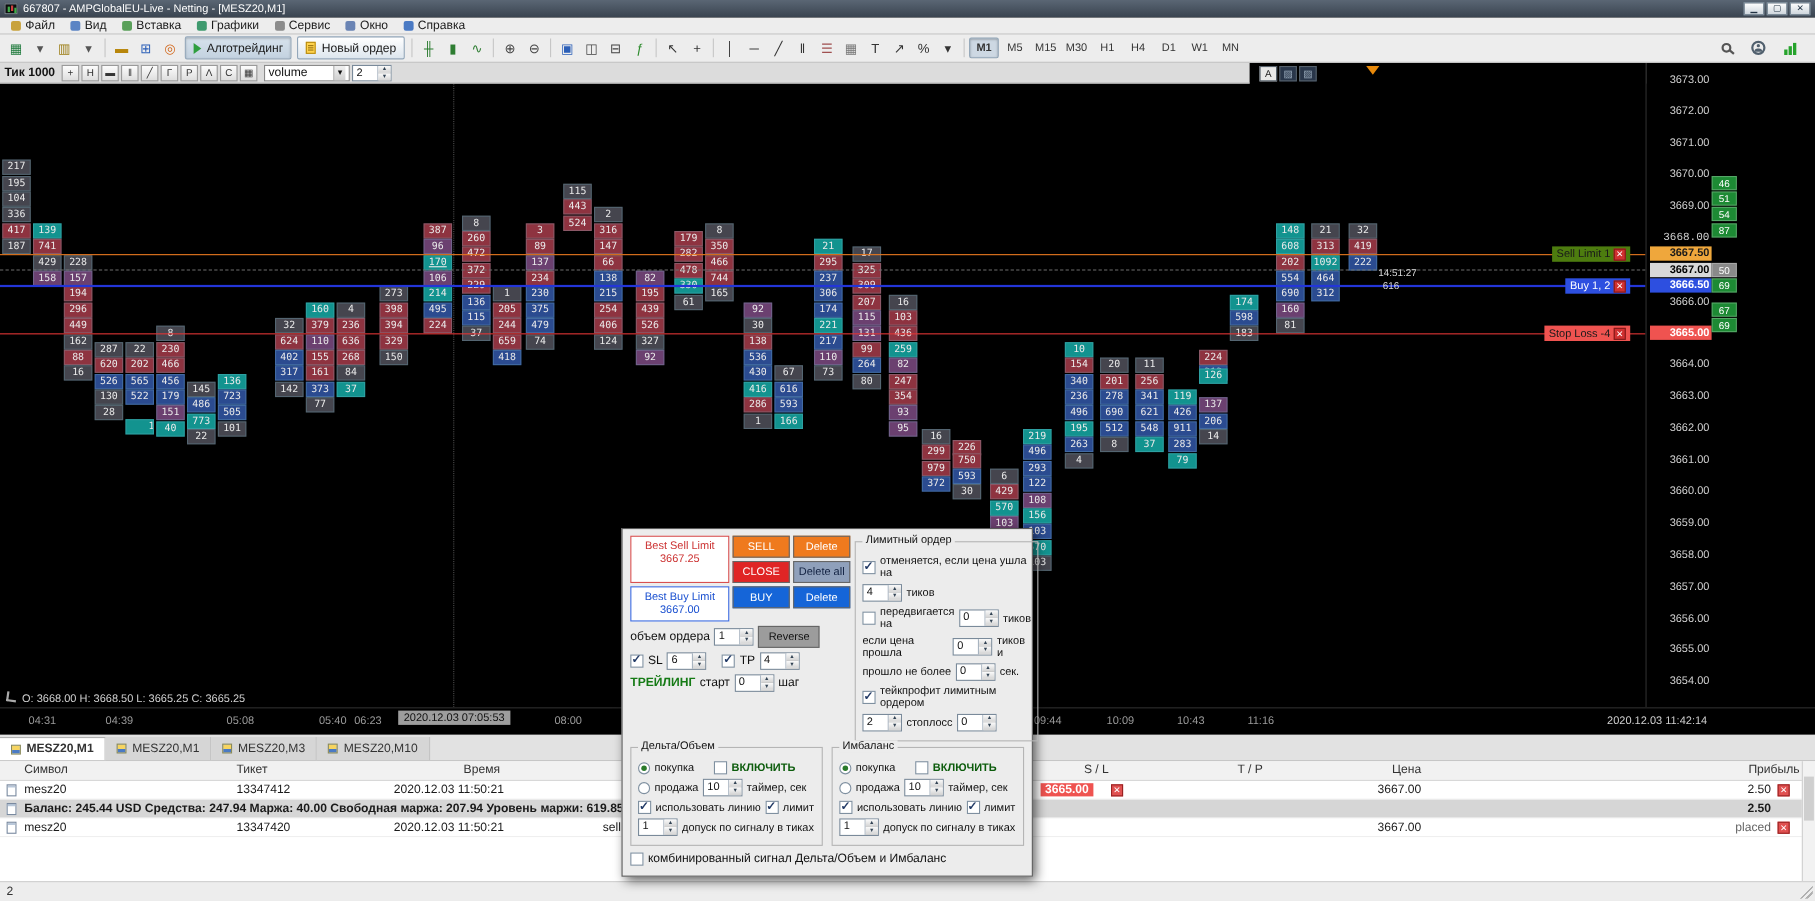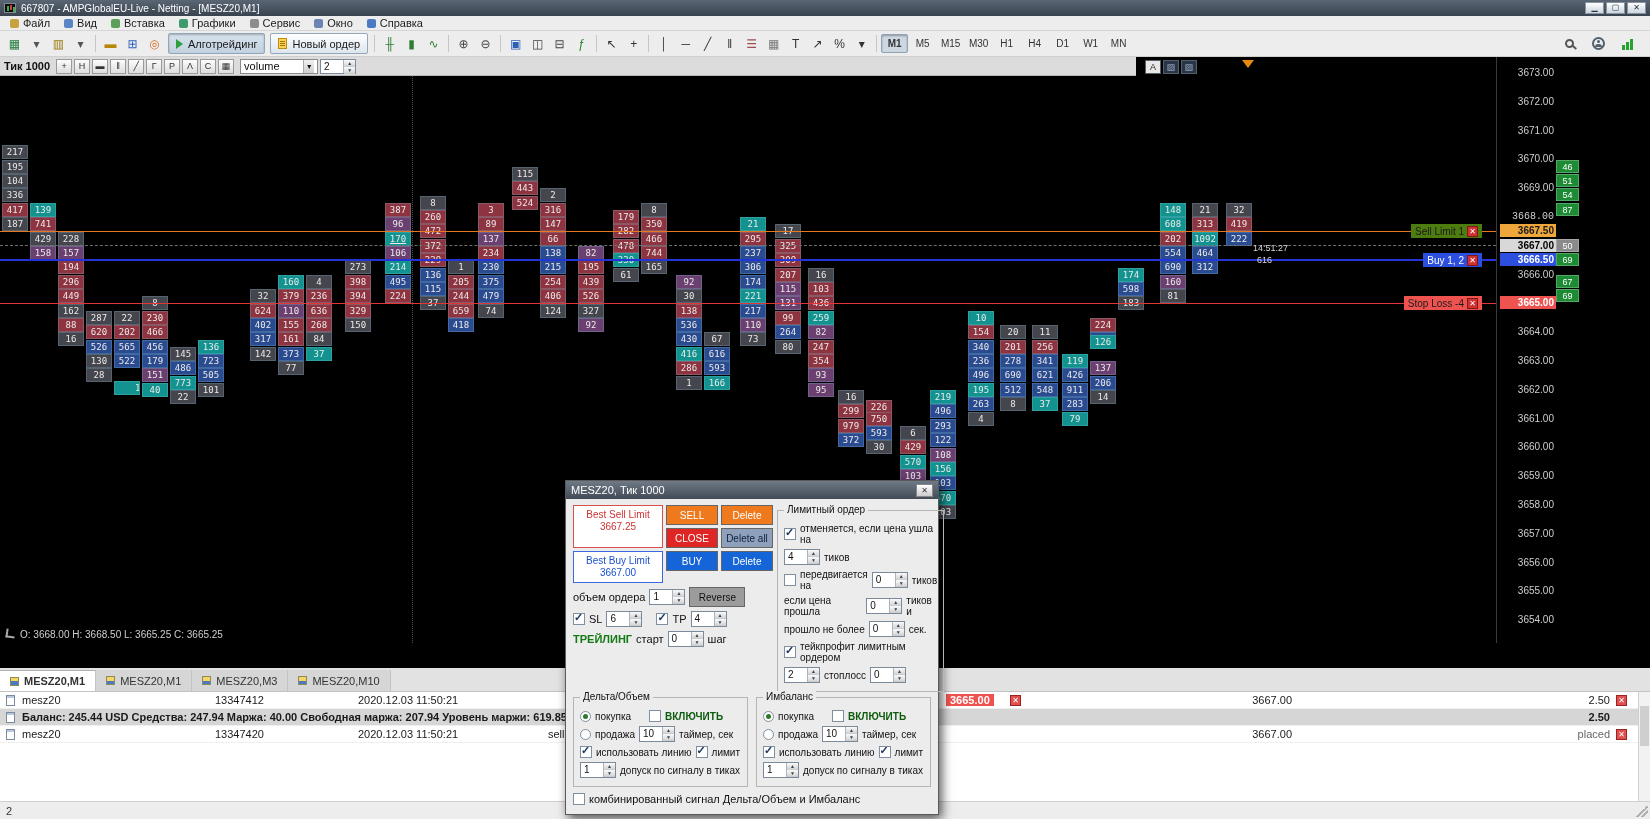--- a/index.html
+++ b/index.html
@@ -493,20 +493,34 @@
       <div class="axis-chip" style="top: 220.4px; background: rgb(239, 83, 80); color: rgb(255, 255, 255);">3665.00</div>
       <div class="delta-box" style="top: 83.6px; background: rgb(29, 138, 52);">46</div>
       <div class="delta-box" style="top: 98px; background: rgb(29, 138, 52);">51</div>
       <div class="delta-box" style="top: 112.4px; background: rgb(29, 138, 52);">54</div>
       <div class="delta-box" style="top: 126.8px; background: rgb(29, 138, 52);">87</div>
       <div class="delta-box" style="top: 162.8px; background: rgb(138, 138, 138);">50</div>
       <div class="delta-box" style="top: 177.2px; background: rgb(29, 138, 52);">69</div>
       <div class="delta-box" style="top: 198.8px; background: rgb(29, 138, 52);">67</div>
       <div class="delta-box" style="top: 213.2px; background: rgb(29, 138, 52);">69</div>
     </div>
+  <div class="time-axis">
+      <div class="ta-lbl" style="left: 26px;">04:31</div>
+      <div class="ta-lbl" style="left: 96px;">04:39</div>
+      <div class="ta-lbl" style="left: 206px;">05:08</div>
+      <div class="ta-lbl" style="left: 290px;">05:40</div>
+      <div class="ta-lbl" style="left: 322px;">06:23</div>
+      <div class="ta-lbl" style="left: 504px;">08:00</div>
+      <div class="ta-lbl" style="left: 940px;">09:44</div>
+      <div class="ta-lbl" style="left: 1006px;">10:09</div>
+      <div class="ta-lbl" style="left: 1070px;">10:43</div>
+      <div class="ta-lbl" style="left: 1134px;">11:16</div>
+      <div class="ta-box" style="left: 362px;">2020.12.03 07:05:53</div>
+      <div class="ta-lbl" style="right: 98px; color: rgb(207, 207, 207);">2020.12.03 11:42:14</div>
+    </div>
   <div id="overlay-btns">
       <div class="overlay-btn" style="left: 1145px; top: 3px; background: rgb(232, 232, 232); color: rgb(34, 34, 34);">A</div>
       <div class="overlay-btn" style="left: 1163px; top: 3px; background: rgb(41, 54, 74); color: rgb(153, 170, 187);">▨</div>
       <div class="overlay-btn" style="left: 1181px; top: 3px; background: rgb(41, 54, 74); color: rgb(153, 170, 187);">▨</div>
     </div>
   <div class="scroll-marker" style="left:1242px;top:3px"></div>
 </div>
 
 <div class="bottom-panel">
   <div class="tabs-row">
@@ -519,20 +533,29 @@
         <div>MESZ20,M1</div>
       </div>
       <div class="tab">
         <div class="tab-ico"></div>
         <div>MESZ20,M3</div>
       </div>
       <div class="tab">
         <div class="tab-ico"></div>
         <div>MESZ20,M10</div>
       </div>
+    </div>
+  <div class="thead">
+      <div class="hcell" style="left: 22px; width: 130px; text-align: left;">Символ</div>
+      <div class="hcell" style="left: 215px; width: 110px; text-align: left;">Тикет</div>
+      <div class="hcell" style="left: 358px; width: 160px; text-align: center;">Время</div>
+      <div class="hcell" style="left: 890px; width: 118px; text-align: right;">S / L</div>
+      <div class="hcell" style="left: 1030px; width: 118px; text-align: right;">T / P</div>
+      <div class="hcell" style="left: 1170px; width: 122px; text-align: right;">Цена</div>
+      <div class="hcell" style="left: 1440px; width: 196px; text-align: right;">Прибыль</div>
     </div>
   <div id="table-rows">
       <div class="trow">
         <div class="row-ico"></div>
         <div class="tcell" style="left: 22px;">mesz20</div>
         <div class="tcell" style="left: 215px;">13347412</div>
         <div class="tcell" style="left: 358px;">2020.12.03 11:50:21</div>
         <div class="tcell sl-chip" style="left: 946px;">3665.00</div>
         <div class="xbox" style="left: 1010px;"></div>
         <div class="tcell" style="left: 1170px; width: 122px; text-align: right;">3667.00</div>
@@ -558,24 +581,20 @@
   <div class="vscroll">
       <span class="thumb"></span>
     </div>
   <div class="statusbar">
     <span>2</span>
     <span class="grip"></span>
   </div>
 </div>
 
 <div class="dialog">
-  <div class="dlg-title">
-    <span>MESZ20, Тик  1000</span>
-    <span class="dlg-close"></span>
-  </div>
   <div class="dlg-body">
     <div class="dlg-cols">
       <div class="dlg-left">
         <div class="trio">
           <div class="bigbtn sellb" style="grid-row:1/3">
             <div>Best Sell Limit</div>
             <div>3667.25</div>
           </div>
           <div class="btn orange">SELL</div>
           <div class="btn orange">Delete</div>

